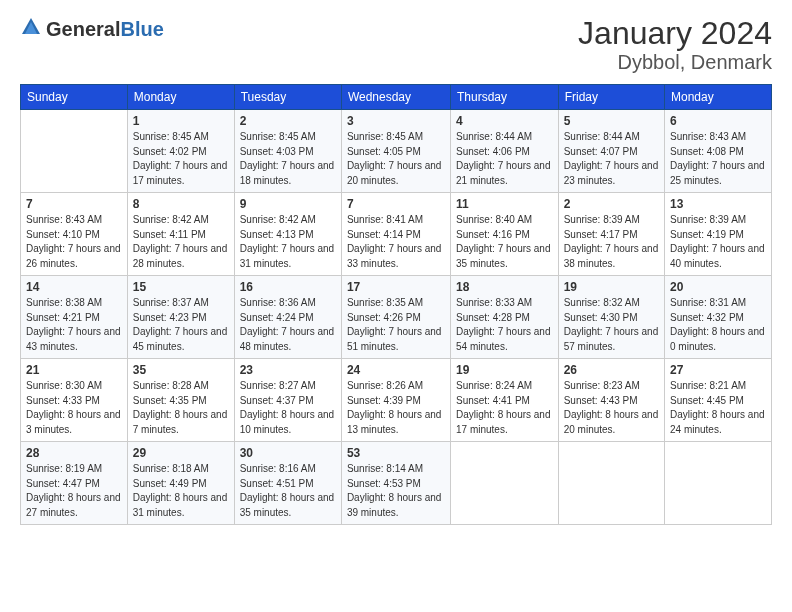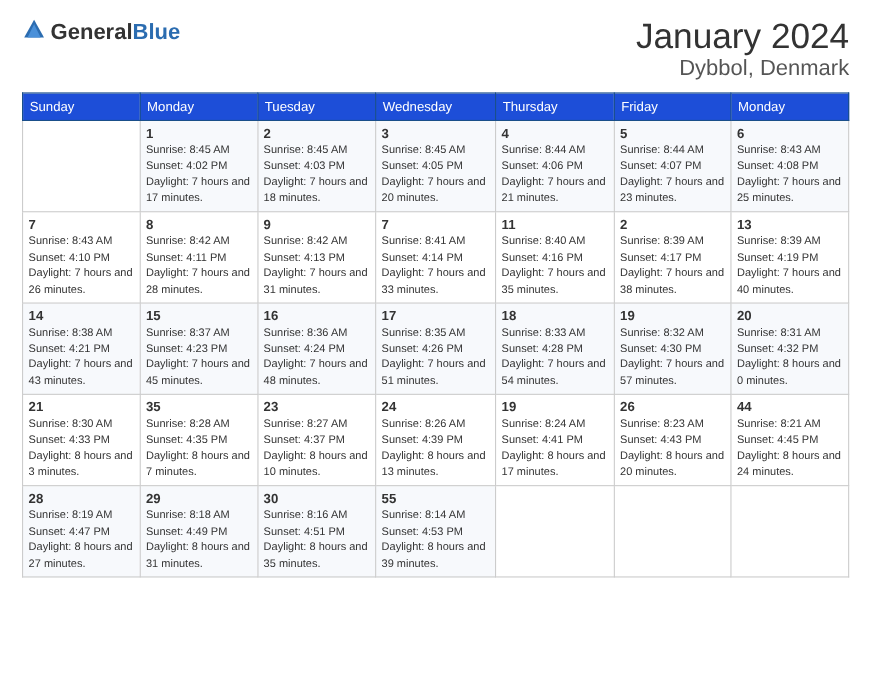--- a/index.html
+++ b/index.html
@@ -235,39 +235,39 @@
           </td>
           <td>
             <span class="day-number">19</span>
             <div class="day-info">Sunrise: 8:24 AM<br>Sunset: 4:41 PM<br>Daylight: 8 hours and 17 minutes.</div>
           </td>
           <td>
             <span class="day-number">26</span>
             <div class="day-info">Sunrise: 8:23 AM<br>Sunset: 4:43 PM<br>Daylight: 8 hours and 20 minutes.</div>
           </td>
           <td>
-            <span class="day-number">44</span>
+            <span class="day-number">27</span>
             <div class="day-info">Sunrise: 8:21 AM<br>Sunset: 4:45 PM<br>Daylight: 8 hours and 24 minutes.</div>
           </td>
         </tr>
         <tr>
           <td>
             <span class="day-number">28</span>
             <div class="day-info">Sunrise: 8:19 AM<br>Sunset: 4:47 PM<br>Daylight: 8 hours and 27 minutes.</div>
           </td>
           <td>
             <span class="day-number">29</span>
             <div class="day-info">Sunrise: 8:18 AM<br>Sunset: 4:49 PM<br>Daylight: 8 hours and 31 minutes.</div>
           </td>
           <td>
             <span class="day-number">30</span>
             <div class="day-info">Sunrise: 8:16 AM<br>Sunset: 4:51 PM<br>Daylight: 8 hours and 35 minutes.</div>
           </td>
           <td>
-            <span class="day-number">55</span>
+            <span class="day-number">53</span>
             <div class="day-info">Sunrise: 8:14 AM<br>Sunset: 4:53 PM<br>Daylight: 8 hours and 39 minutes.</div>
           </td>
           <td class="empty-cell"></td>
           <td class="empty-cell"></td>
           <td class="empty-cell"></td>
         </tr>
       </tbody>
   </table>
 </div>
 

